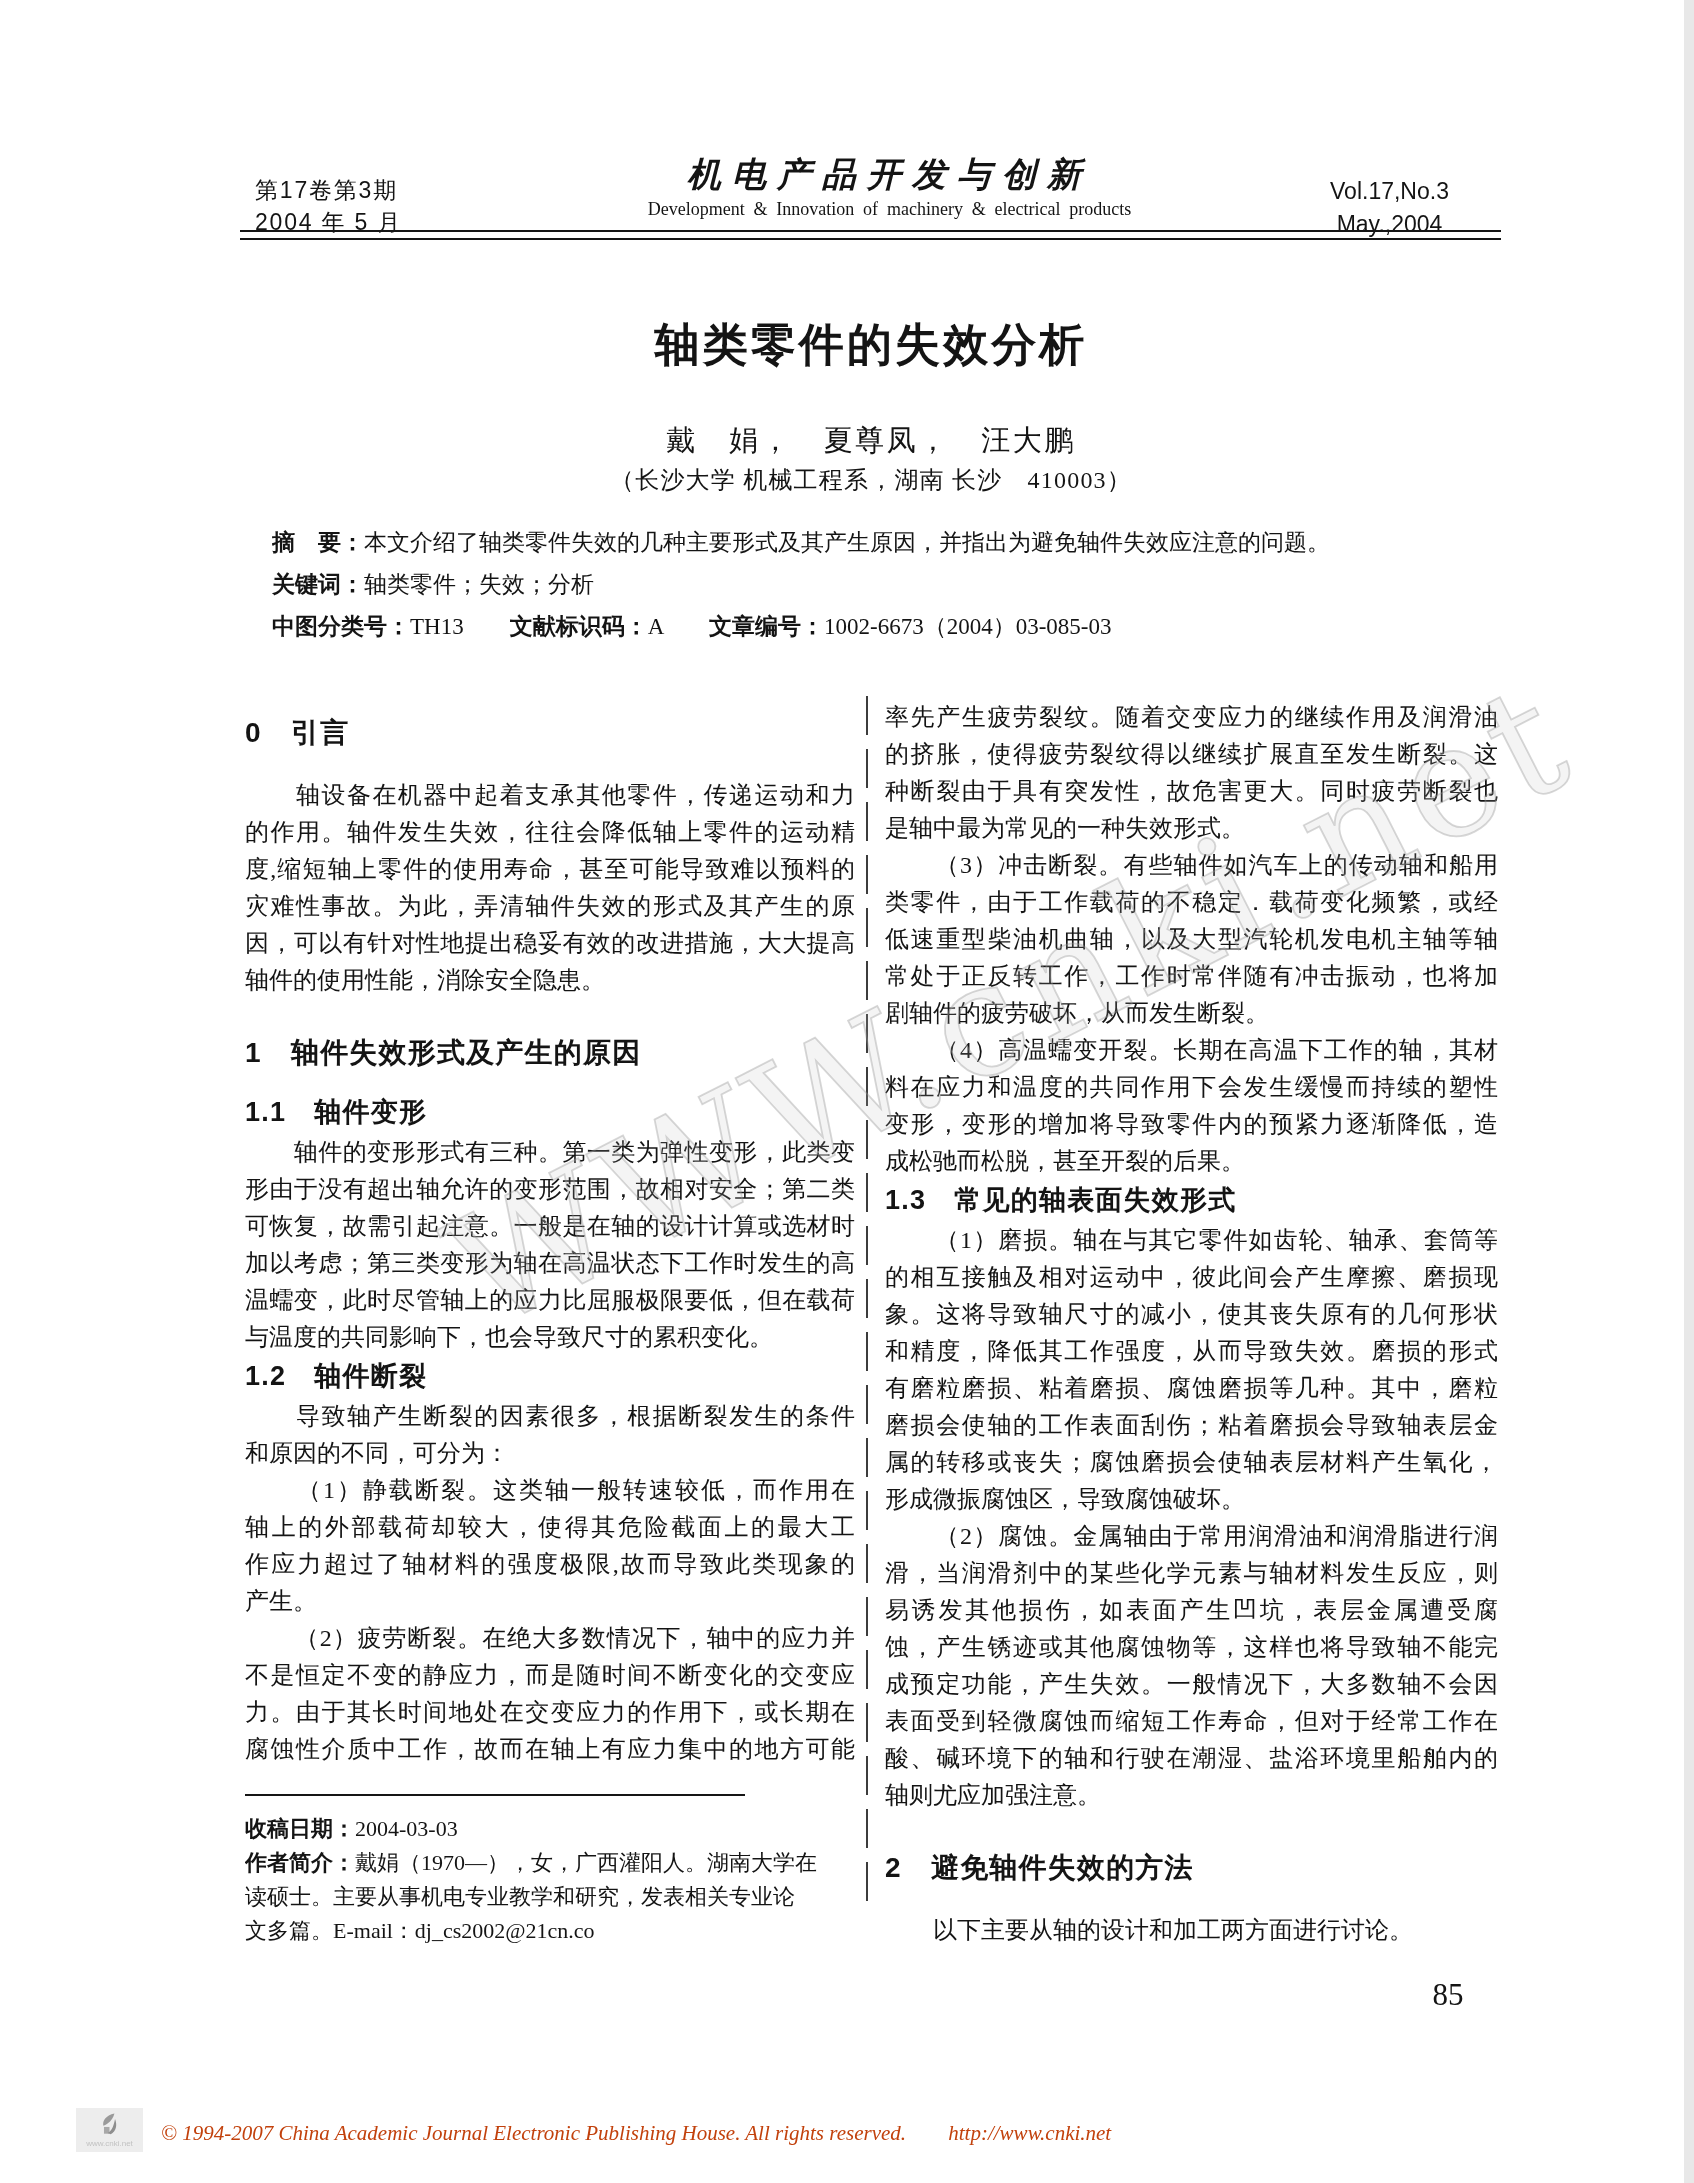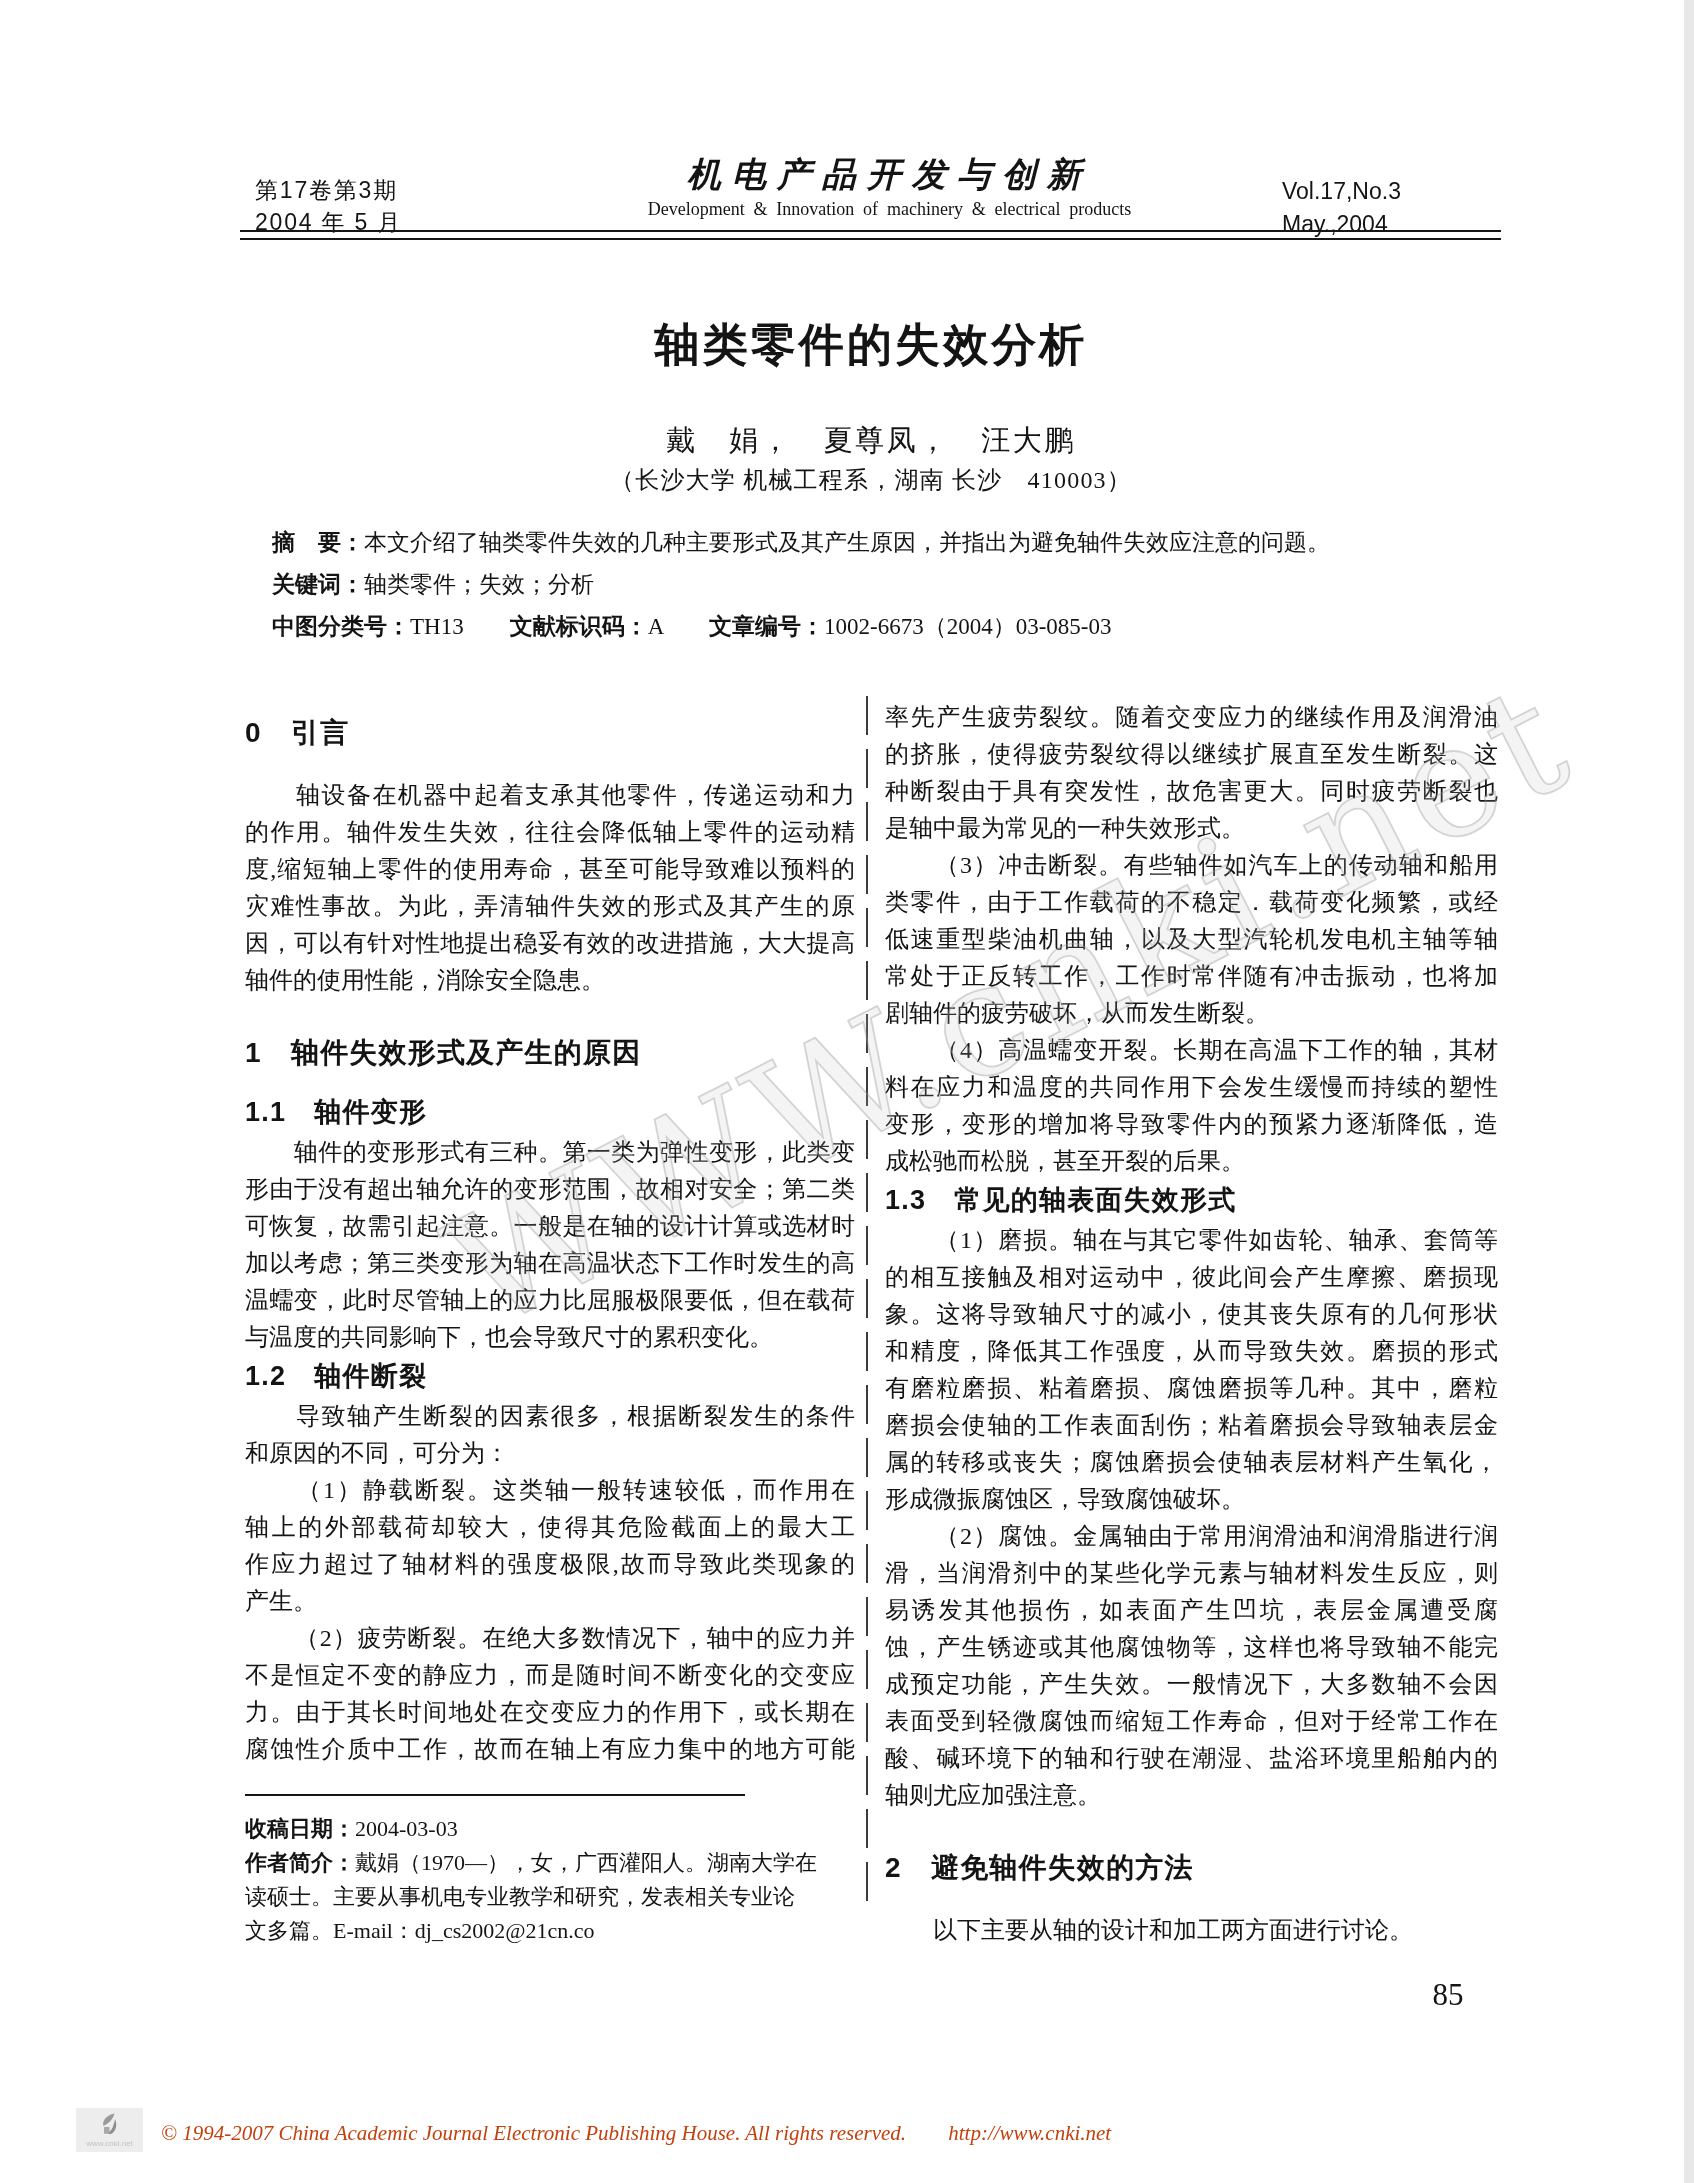--- a/index.html
+++ b/index.html
@@ -6,21 +6,21 @@
   .page{position:relative;width:1684px;height:2183px;background:#ffffff;overflow:hidden;
         font-family:"Liberation Serif", serif;color:#141414;}
   
   .hdr-left{position:absolute;left:255px;top:174px;font-size:23px;line-height:32px;
             font-family:"Liberation Sans", sans-serif;letter-spacing:1.8px;}
   .hdr-center{position:absolute;left:509px;top:155px;width:761px;text-align:center;}
   .journal-name{font-family:"DejaVu Serif", serif;font-style:italic;font-weight:bold;
                 font-size:34px;letter-spacing:11px;line-height:39px;}
   .journal-sub{font-family:"Liberation Serif", serif;font-size:18px;line-height:22px;
                margin-top:3.7px;word-spacing:4.3px;}
-  .hdr-right{position:absolute;left:1282px;top:175px;width:215px;text-align:left;
+  .hdr-right{position:absolute;left:1282px;top:175px;width:215px;text-align:center;
              font-size:23px;line-height:33px;font-family:"Liberation Sans", sans-serif;}
   .hdr-rule{position:absolute;left:240px;top:230px;width:1261px;height:6.1px;
             border-top:2.5px solid #151515;border-bottom:2.5px solid #151515;}
   
   .title{position:absolute;left:242px;top:315px;width:1258px;text-align:center;
          font-family:"Liberation Sans", sans-serif;font-weight:bold;font-size:45px;
          letter-spacing:3.1px;}
   .authors{position:absolute;left:242px;top:421px;width:1258px;text-align:center;
            font-size:29px;letter-spacing:2.5px;}
   .affiliation{position:absolute;left:242px;top:464px;width:1258px;text-align:center;

